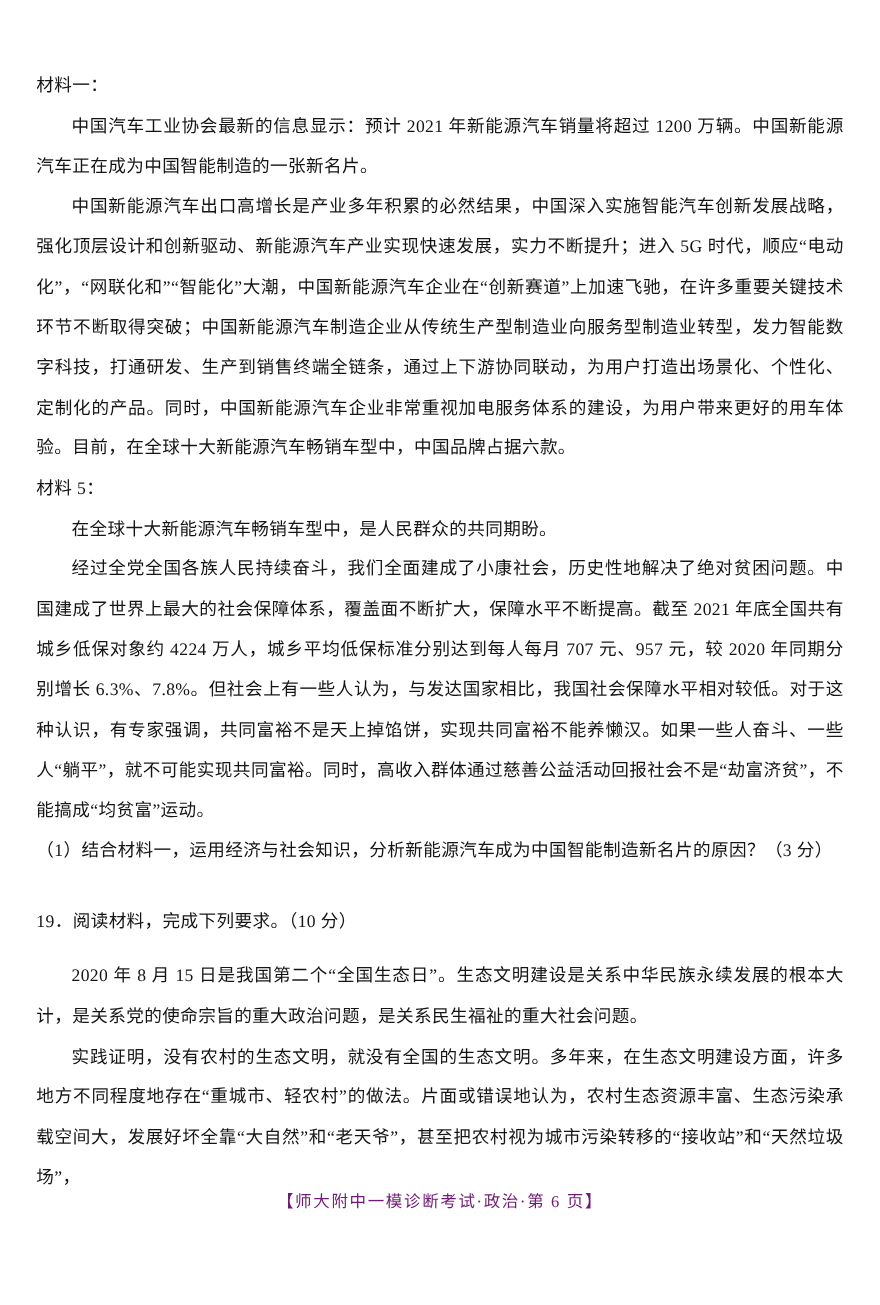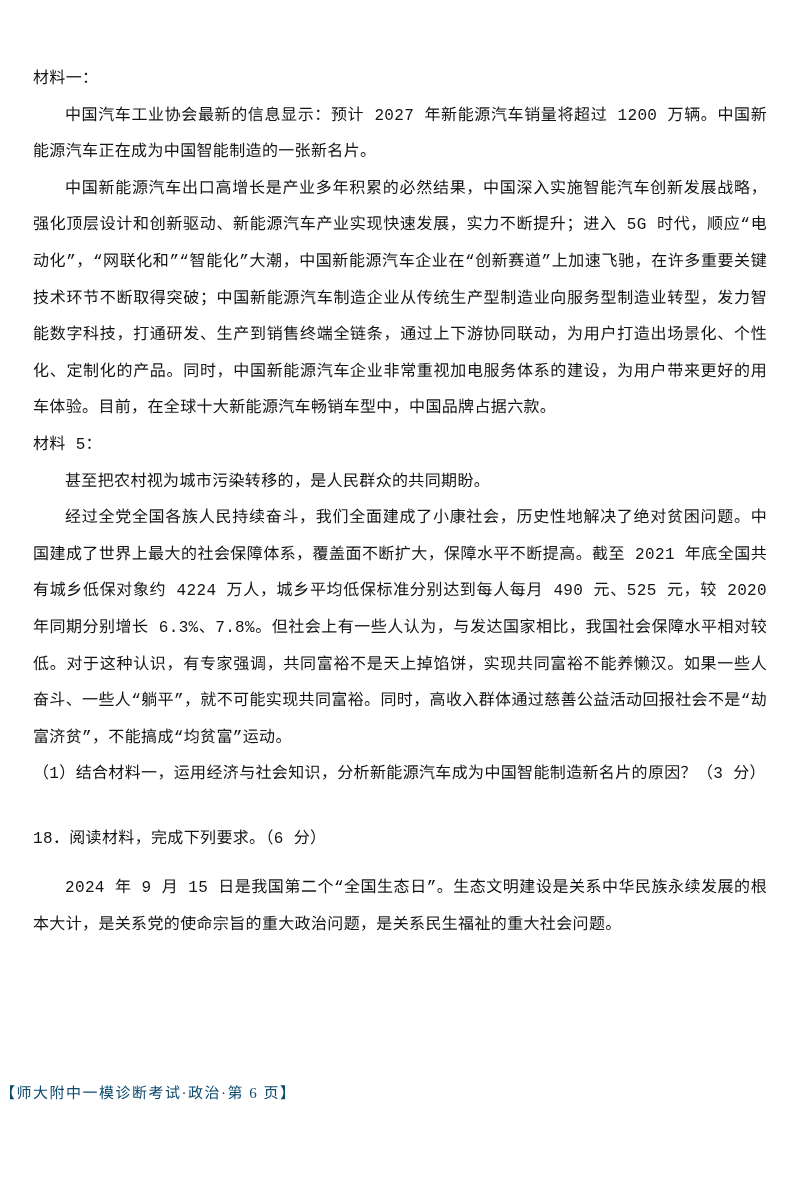--- a/index.html
+++ b/index.html
@@ -23,68 +23,69 @@
     top: 61px;
     width: 734px;
   }
 
   .content p {
     font-size: 16px;
     line-height: 36.6px;
     text-align: justify;
     letter-spacing: 0.35px;
     word-break: break-all;
-    font-family: Liberation Mono, monospace;
   }
 
   
   .kai { font-weight: 400; }
 
   
   .song { font-weight: 400; }
 
   .indent { text-indent: 2em; }
 
   .q18-heading { margin-top: 28px; }
 
   .q18-first-para { margin-top: 13px; }
 
   .footer {
     position: absolute;
     left: 0;
     right: 0;
     top: 1080px;
+    text-align: center;
     font-size: 15px;
     line-height: 26px;
     letter-spacing: 1.5px;
-    color: #0c4a6e;
+    color: #701a75;
   }
 </style>
 </head>
 <body>
 
 <div class="page">
   <div class="content">
 
     <p class="kai">材料一：</p>
 
-    <p class="kai indent">中国汽车工业协会最新的信息显示：预计 2027 年新能源汽车销量将超过 1200 万辆。中国新能源汽车正在成为中国智能制造的一张新名片。</p>
+    <p class="kai indent">中国汽车工业协会最新的信息显示：预计 2021 年新能源汽车销量将超过 1200 万辆。中国新能源汽车正在成为中国智能制造的一张新名片。</p>
 
     <p class="kai indent">中国新能源汽车出口高增长是产业多年积累的必然结果，中国深入实施智能汽车创新发展战略，强化顶层设计和创新驱动、新能源汽车产业实现快速发展，实力不断提升；进入 5G 时代，顺应“电动化”，“网联化和”“智能化”大潮，中国新能源汽车企业在“创新赛道”上加速飞驰，在许多重要关键技术环节不断取得突破；中国新能源汽车制造企业从传统生产型制造业向服务型制造业转型，发力智能数字科技，打通研发、生产到销售终端全链条，通过上下游协同联动，为用户打造出场景化、个性化、定制化的产品。同时，中国新能源汽车企业非常重视加电服务体系的建设，为用户带来更好的用车体验。目前，在全球十大新能源汽车畅销车型中，中国品牌占据六款。</p>
 
     <p class="kai">材料 5：</p>
 
-    <p class="kai indent">甚至把农村视为城市污染转移的，是人民群众的共同期盼。</p>
+    <p class="kai indent">在全球十大新能源汽车畅销车型中，是人民群众的共同期盼。</p>
 
-    <p class="kai indent">经过全党全国各族人民持续奋斗，我们全面建成了小康社会，历史性地解决了绝对贫困问题。中国建成了世界上最大的社会保障体系，覆盖面不断扩大，保障水平不断提高。截至 2021 年底全国共有城乡低保对象约 4224 万人，城乡平均低保标准分别达到每人每月 490 元、525 元，较 2020 年同期分别增长 6.3%、7.8%。但社会上有一些人认为，与发达国家相比，我国社会保障水平相对较低。对于这种认识，有专家强调，共同富裕不是天上掉馅饼，实现共同富裕不能养懒汉。如果一些人奋斗、一些人“躺平”，就不可能实现共同富裕。同时，高收入群体通过慈善公益活动回报社会不是“劫富济贫”，不能搞成“均贫富”运动。</p>
+    <p class="kai indent">经过全党全国各族人民持续奋斗，我们全面建成了小康社会，历史性地解决了绝对贫困问题。中国建成了世界上最大的社会保障体系，覆盖面不断扩大，保障水平不断提高。截至 2021 年底全国共有城乡低保对象约 4224 万人，城乡平均低保标准分别达到每人每月 707 元、957 元，较 2020 年同期分别增长 6.3%、7.8%。但社会上有一些人认为，与发达国家相比，我国社会保障水平相对较低。对于这种认识，有专家强调，共同富裕不是天上掉馅饼，实现共同富裕不能养懒汉。如果一些人奋斗、一些人“躺平”，就不可能实现共同富裕。同时，高收入群体通过慈善公益活动回报社会不是“劫富济贫”，不能搞成“均贫富”运动。</p>
 
     <p class="song">（1）结合材料一，运用经济与社会知识，分析新能源汽车成为中国智能制造新名片的原因？（3 分）</p>
 
 
-    <p class="song q18-heading">18．阅读材料，完成下列要求。（6 分）</p>
+    <p class="song q18-heading">19．阅读材料，完成下列要求。（10 分）</p>
 
-    <p class="kai indent q18-first-para">2024 年 9 月 15 日是我国第二个“全国生态日”。生态文明建设是关系中华民族永续发展的根本大计，是关系党的使命宗旨的重大政治问题，是关系民生福祉的重大社会问题。</p>
+    <p class="kai indent q18-first-para">2020 年 8 月 15 日是我国第二个“全国生态日”。生态文明建设是关系中华民族永续发展的根本大计，是关系党的使命宗旨的重大政治问题，是关系民生福祉的重大社会问题。</p>
 
+    <p class="kai indent">实践证明，没有农村的生态文明，就没有全国的生态文明。多年来，在生态文明建设方面，许多地方不同程度地存在“重城市、轻农村”的做法。片面或错误地认为，农村生态资源丰富、生态污染承载空间大，发展好坏全靠“大自然”和“老天爷”，甚至把农村视为城市污染转移的“接收站”和“天然垃圾场”，</p>
 
   </div>
 
   <div class="footer">【师大附中一模诊断考试·政治·第 6 页】</div>
 </div>
 
 </body></html>

